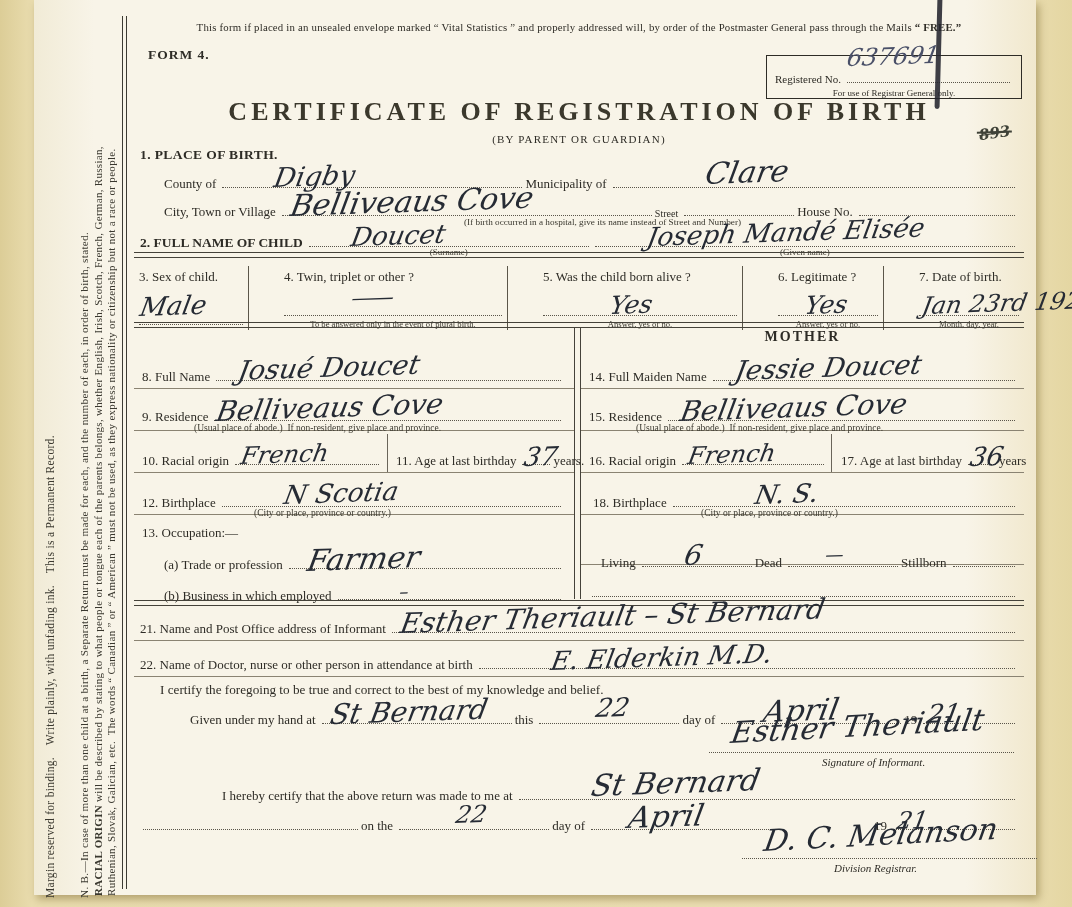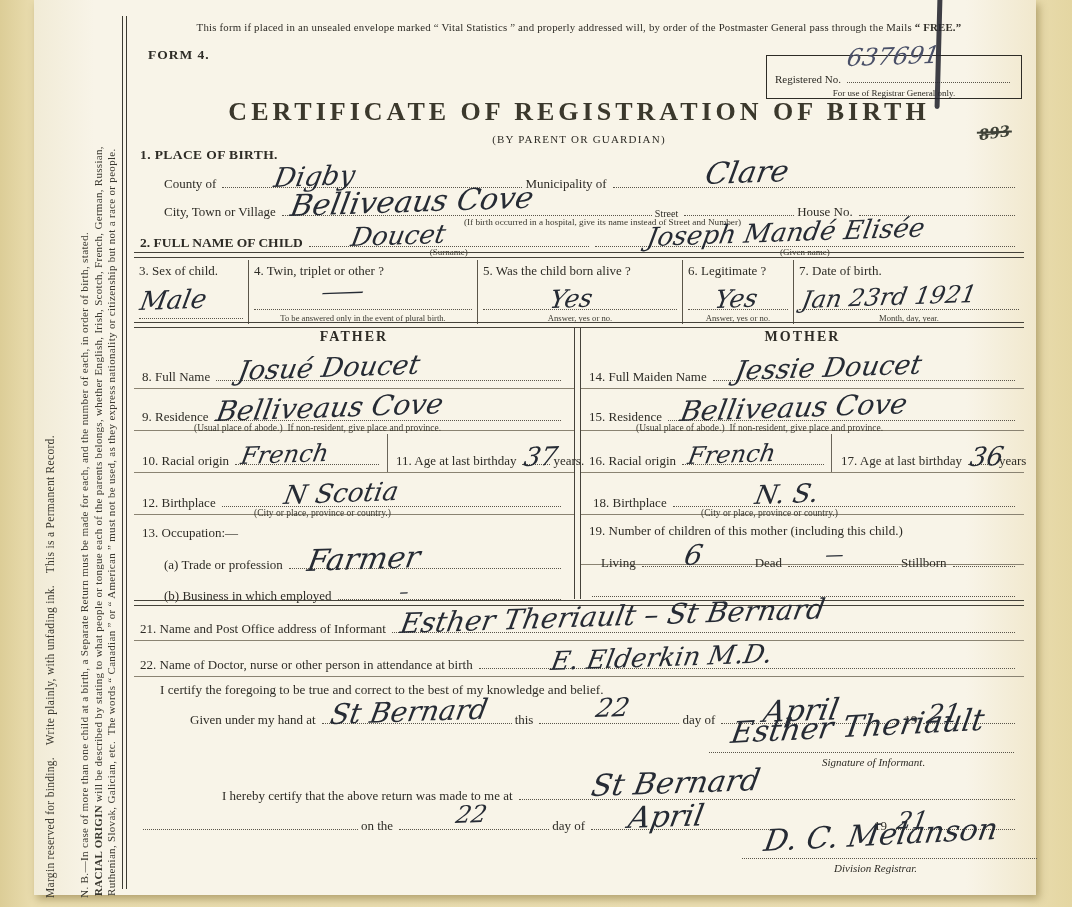--- a/index.html
+++ b/index.html
@@ -29,21 +29,21 @@
   .cap{font-size:9px;color:#3a382f;white-space:nowrap;}
   .cap-under{position:absolute;top:100%;left:50%;transform:translateX(-50%);margin-top:1px;}
   .hw{
     position:absolute;font-family:"DejaVu Serif", serif;font-style:italic;
     color:#262b34;white-space:nowrap;transform:skewX(-12deg) rotate(-2deg);
     transform-origin:left bottom;line-height:1;
   }
   .drule{position:absolute;left:0;width:890px;height:4px;
     border-top:1.5px solid #45423a;border-bottom:1px solid #45423a;}
   .sep{position:absolute;left:0;right:0;border-top:1px solid #8a8372;}
-  .cells{position:absolute;top:260px;left:0;width:890px;height:64px;display:flex;}
+  .cells{position:absolute;top:266px;left:0;width:890px;height:64px;display:flex;gap:30px;}
   .cell{position:relative;border-right:1px solid #5b5649;padding:3px 5px;}
   .cell:last-child{border-right:none;}
   .cell .dots{position:absolute;left:5px;right:5px;border-bottom:1px dotted #5a554a;}
   .cell .cap{position:absolute;bottom:1px;left:0;right:0;text-align:center;font-size:8.6px;}
   .cols{position:absolute;top:327px;left:0;width:890px;height:272px;display:flex;}
   .col{position:relative;width:440px;}
   .coldiv{width:5px;border-left:1.5px solid #45423a;border-right:1.5px solid #45423a;}
   .colhead{position:absolute;top:2px;left:0;right:0;text-align:center;
     font-weight:bold;letter-spacing:2px;font-size:14px;}
   .vline{position:absolute;border-left:1px solid #6a655a;}
@@ -171,21 +171,20 @@
         <div class="dots" style="bottom:14px;"></div>
         <div class="cap">Month, day, year.</div>
       </div>
     </div>
 
     <div class="drule" style="top:322px;"></div>
 
     <div class="cols">
 
       <div class="col">
-        <div class="colhead">FATHER</div>
         <div class="sep" style="top:61px;"></div>
         <div class="sep" style="top:103px;"></div>
         <div class="sep" style="top:145px;"></div>
         <div class="sep" style="top:187px;"></div>
 
         <div class="row" style="top:32px;left:8px;right:10px;height:26px;">
           <span class="lbl">8. Full Name</span>
           <span class="fill">
             <span class="hw" style="left:20px;bottom:-4px;font-size:27px;">Josué Doucet</span>
           </span>
@@ -278,21 +277,20 @@
         </div>
 
         <div class="row" style="top:158px;left:12px;right:6px;height:26px;justify-content:flex-end;">
           <span class="lbl">18. Birthplace</span>
           <span class="fill">
             <span class="hw" style="left:80px;bottom:-2px;font-size:26px;">N. S.</span>
           </span>
         </div>
         <div class="abs cap" style="top:181px;left:120px;font-size:9.5px;">(City or place, province or country.)</div>
 
-        <div class="abs" style="top:196px;left:8px;">19. Number of children of this mother (including this child.)</div>
         <div class="row" style="top:218px;left:20px;right:6px;height:26px;">
           <span class="lbl">Living</span>
           <span class="fill" style="flex:0 0 110px;">
             <span class="hw" style="left:40px;bottom:-4px;font-size:28px;">6</span>
           </span>
           <span class="lbl">Dead</span>
           <span class="fill" style="flex:0 0 110px;">
             <span class="hw" style="left:36px;bottom:2px;font-size:18px;">—</span>
           </span>
           <span class="lbl">Stillborn</span>

